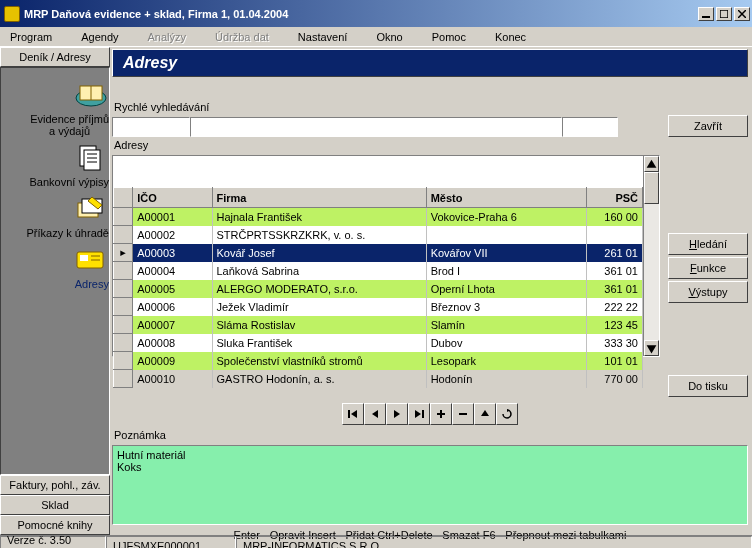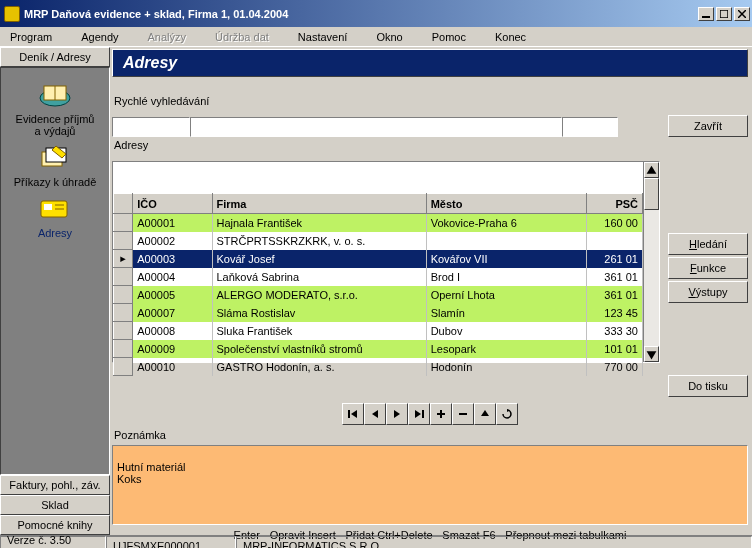--- a/index.html
+++ b/index.html
@@ -12,49 +12,49 @@
 .winbtn svg { width:8px; height:8px; }
 .menubar { height: 20px; background: #d4d0c8; display: flex; align-items: center; padding: 0 4px; gap: 17px; border-bottom: 1px solid #fff; }
 .menuitem { padding: 2px 6px; cursor: default; }
 .menuitem.disabled { color: #808080; text-shadow: 1px 1px #fff; }
 .body { display: flex; height: calc(100% - 20px - 20px - 20px); }
 .statusbar { height: 20px; display: flex; border-top: 1px solid #808080; }
 .statuscell { border: 1px solid; border-color: #808080 #fff #fff #808080; padding: 2px 6px; height: 100%; display: flex; align-items: center; }
 .sidebar { width: 110px; background: #d4d0c8; display: flex; flex-direction: column; }
 .sb-tab, .sb-bottom-tab { border: 1px solid; border-color: #fff #404040 #404040 #fff; background: #d4d0c8; padding: 3px 4px; text-align: center; cursor: default; }
 .sb-content { flex: 1; background: #808080; border: 1px solid; border-color: #404040 #fff #fff #404040; padding-top: 6px; overflow: hidden; }
-.sb-item { display: flex; flex-direction: column; align-items: center; gap: 3px; margin: 6px 0; color: #000; cursor: default; }
+.sb-item { display: flex; flex-direction: column; align-items: flex-end; gap: 3px; margin: 6px 0; color: #000; cursor: default; }
 .sb-item.active .lbl { color: #0a246a; }
 .sb-item .lbl { text-align: center; line-height: 1.1; }
 .sb-icon { width: 36px; height: 30px; display:flex; align-items:center; justify-content:center; }
 .main { flex: 1; background: #d4d0c8; display: flex; flex-direction: column; padding: 2px 4px 2px 2px; gap: 2px; }
 .headerbar { background: #0a246a; color: #fff; font-weight: bold; font-style: italic; font-size: 16px; padding: 4px 10px; border: 1px solid; border-color: #fff #404040 #404040 #fff; }
 .row { display: flex; gap: 8px; align-items: flex-end; }
-.panel-left { flex: 1; display:flex; flex-direction:column; gap:8px; }
+.panel-left { flex: 1; display:flex; flex-direction:column; gap:2px; }
 .btncol { width: 80px; display: flex; flex-direction: column; margin-top: 36px; }
 .btn3d { border: 1px solid; border-color: #fff #404040 #404040 #fff; background: #d4d0c8; padding: 3px 2px; text-align: center; cursor: default; height:22px; display:flex; align-items:center; justify-content:center; }
 .label { padding: 0 2px 2px 2px; }
 .searchrow { display: flex; gap: 0; }
 .searchrow .field { border: 1px solid; border-color: #808080 #fff #fff #808080; background: #fff; height: 20px; }
 .grid-wrap { border: 1px solid; border-color: #808080 #fff #fff #808080; background: #fff; height: 202px; display: flex; }
 .grid { flex: 1; border-collapse: collapse; table-layout: fixed; margin-top: 31px; }
 .grid th { background: #d4d0c8; border: 1px solid; border-color: #fff #808080 #808080 #fff; padding: 2px 4px; text-align: left; font-weight: bold; height: 20px; }
 .grid td { padding: 2px 4px; border-right: 1px solid #c0c0c0; height: 18px; white-space: nowrap; overflow: hidden; }
 .grid tr.even td { background: #bef264; }
 .grid tr.sel td { background: #0a246a; color: #fff; }
 .grid .gutter { width: 18px; background: #d4d0c8 !important; border: 1px solid; border-color: #fff #808080 #808080 #fff; padding:0; }
 .grid tr td.gutter { color:#000; text-align:center; }
 .vscroll { width: 16px; background: #d4d0c8; border-left: 1px solid #808080; display:flex; flex-direction:column; }
 .vscroll .arrow, .vscroll .thumb { border: 1px solid; border-color: #fff #404040 #404040 #fff; background: #d4d0c8; display:flex; align-items:center; justify-content:center; }
 .vscroll .arrow { height:16px; }
 .vscroll .track { flex:1; background: repeating-conic-gradient(#d4d0c8 0% 25%, #fff 0% 50%) 50% / 2px 2px; }
 .nav-toolbar { display:flex; justify-content:center; gap:0; margin: 4px 0 2px 0;}
 .navbtn { width:22px; height:22px; border:1px solid; border-color:#fff #404040 #404040 #fff; background:#d4d0c8; display:flex; align-items:center; justify-content:center; cursor:default; }
 .navbtn svg { width:10px; height:10px; }
-.memo { border: 1px solid; border-color:#808080 #fff #fff #808080; background:#fdba74; flex:1; padding:15px 4px; min-height:80px; white-space:pre-line; overflow:auto;}
+.memo { border: 1px solid; border-color:#808080 #fff #fff #808080; background:#86efac; flex:1; padding:3px 4px; min-height:80px; white-space:pre-line; overflow:auto;}
 .hint { padding: 2px 6px; color:#000;text-align:center;}
 .u { text-decoration: underline; }
 </style>
 </head>
 <body>
 
 <div class="titlebar">
   <div class="icon"></div>
   <div class="title">MRP Daňová evidence + sklad,  Firma 1,  01.04.2004</div>
   <div class="winbtns">
@@ -96,20 +96,32 @@
       <div class="sb-item">
         <div class="sb-icon">
             <svg width="34" height="26">
               <ellipse cx="17" cy="16" rx="15" ry="8" fill="#40a0a0" stroke="#004040"></ellipse>
               <rect x="6" y="4" width="22" height="14" fill="#fff0b0" stroke="#806000"></rect>
               <line x1="17" y1="4" x2="17" y2="18" stroke="#806000"></line>
             </svg>
           </div>
         <div class="lbl" style="white-space:pre-line">Evidence příjmů
 a výdajů</div>
+      </div>
+      <div class="sb-item">
+        <div class="sb-icon">
+            <svg width="30" height="28">
+              <rect x="4" y="2" width="16" height="20" fill="#fff" stroke="#000"></rect>
+              <rect x="8" y="6" width="16" height="20" fill="#fff" stroke="#000"></rect>
+              <line x1="11" y1="10" x2="21" y2="10" stroke="#000"></line>
+              <line x1="11" y1="14" x2="21" y2="14" stroke="#000"></line>
+              <line x1="11" y1="18" x2="21" y2="18" stroke="#000"></line>
+            </svg>
+          </div>
+        <div class="lbl">Bankovní výpisy</div>
       </div>
       <div class="sb-item">
         <div class="sb-icon">
             <svg width="30" height="28">
               <rect x="2" y="8" width="20" height="14" fill="#fff0b0" stroke="#806000"></rect>
               <rect x="6" y="4" width="20" height="14" fill="#fff" stroke="#000"></rect>
               <path d="M16 2 l10 8 -4 4 -10 -8 z" fill="#ffe000" stroke="#806000"></path>
             </svg>
           </div>
         <div class="lbl">Příkazy k úhradě</div>
@@ -197,20 +209,27 @@
                   <td>Laňková Sabrina</td>
                   <td>Brod I</td>
                   <td style="text-align: right;">361 01</td>
                 </tr>
                 <tr class="even">
                   <td class="gutter"></td>
                   <td>A00005</td>
                   <td>ALERGO MODERATO, s.r.o.</td>
                   <td>Operní Lhota</td>
                   <td style="text-align: right;">361 01</td>
+                </tr>
+                <tr>
+                  <td class="gutter"></td>
+                  <td>A00006</td>
+                  <td>Ježek Vladimír</td>
+                  <td>Březnov 3</td>
+                  <td style="text-align: right;">222 22</td>
                 </tr>
                 <tr class="even">
                   <td class="gutter"></td>
                   <td>A00007</td>
                   <td>Sláma Rostislav</td>
                   <td>Slamín</td>
                   <td style="text-align: right;">123 45</td>
                 </tr>
                 <tr>
                   <td class="gutter"></td>

